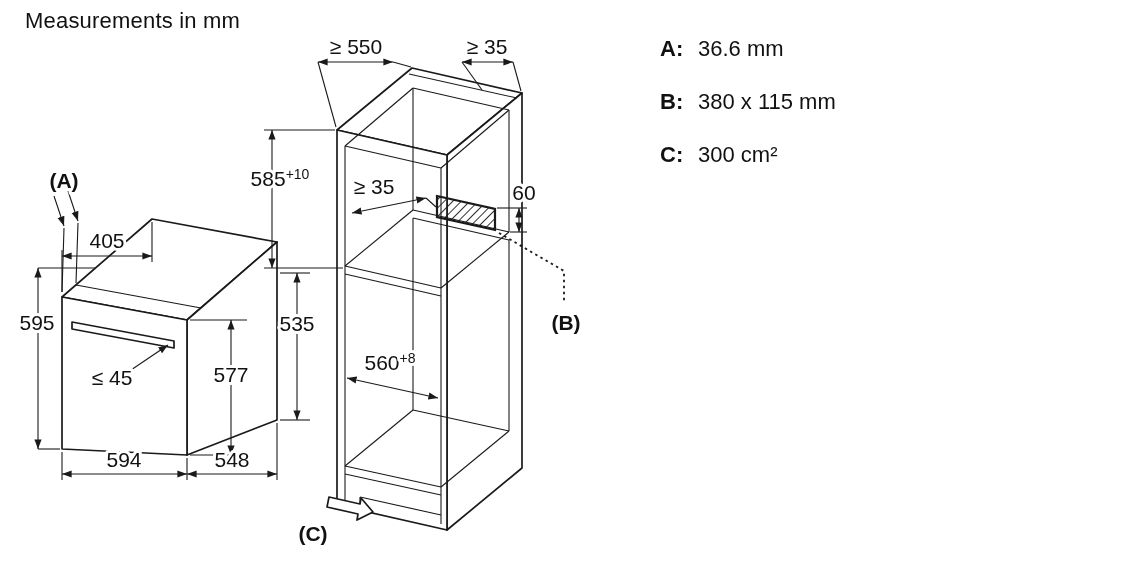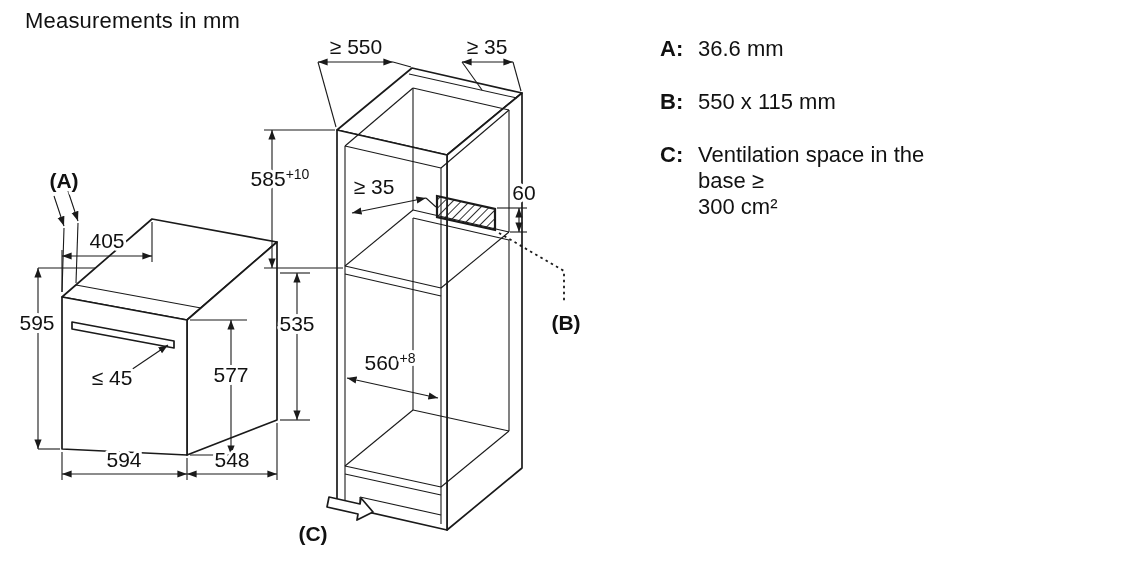--- a/index.html
+++ b/index.html
@@ -191,25 +191,24 @@
   </svg>
 
   <div class="legend">
     <div class="entry">
       <div class="key">A:</div>
       <div class="txt">36.6 mm</div>
     </div>
     <div class="entry">
       <div class="key">B:</div>
       <div class="txt">
-        <div>550 x 115 mm</div>
+        <div>380 x 115 mm</div>
       </div>
     </div>
     <div class="entry">
       <div class="key">C:</div>
       <div class="txt">
-        <div>Ventilation space in the base ≥</div>
         <div>300 cm²</div>
       </div>
     </div>
   </div>
 
 </div>
 
 </body></html>

